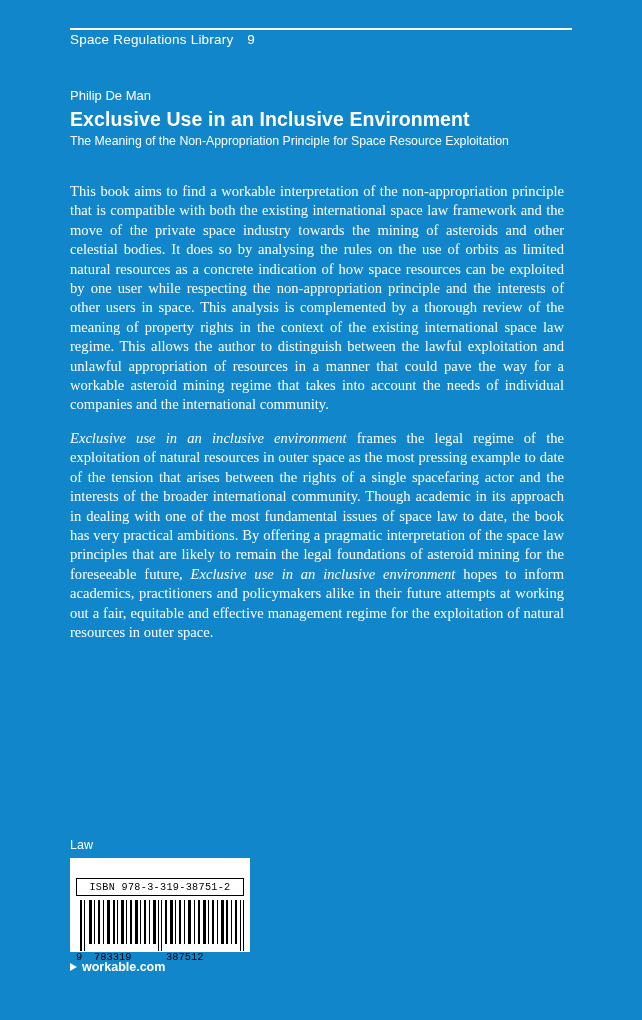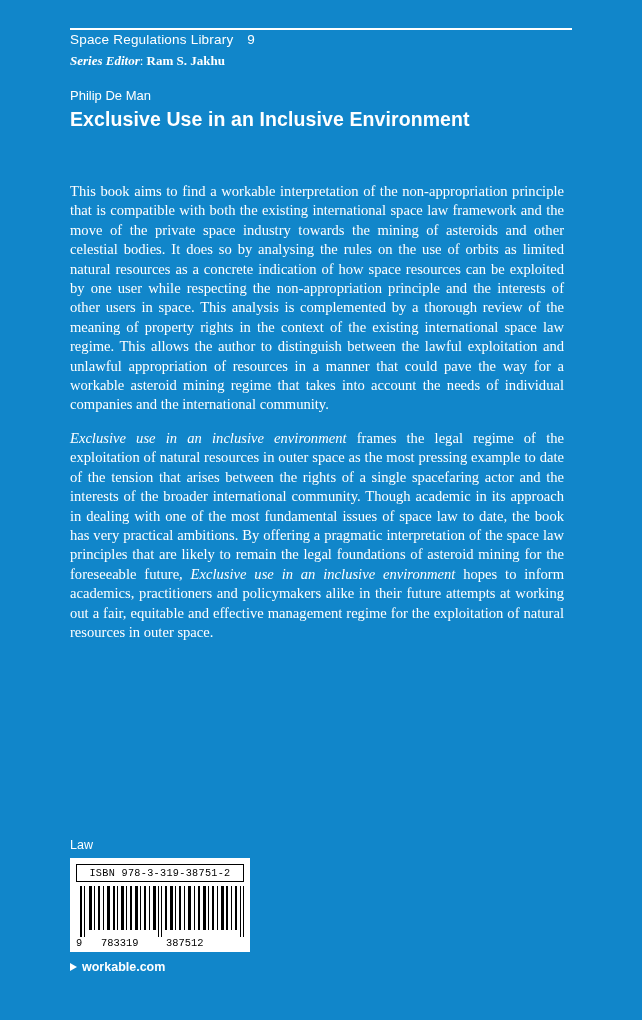--- a/index.html
+++ b/index.html
@@ -120,21 +120,21 @@
 
   
   .barcode-box {
     position: absolute;
     left: 70px;
     top: 858px;
     width: 180px;
     height: 94px;
     background: #ffffff;
     box-sizing: border-box;
-    padding: 6px 6px 3px 6px;
+    padding: 20px 6px 3px 6px;
     text-decoration: underline;
   }
   .isbn-frame {
     border: 1.6px solid #000000;
     height: 18px;
     display: flex;
     align-items: center;
     justify-content: center;
     box-sizing: border-box;
   }
@@ -198,28 +198,26 @@
 <body>
 
 <div class="page">
 
   <div class="top-rule"></div>
 
   <div class="series-line">
     <span>Space Regulations Library</span><span class="vol">9</span>
   </div>
 
-  <div class="series-editor">
-    <span class="lbl">Series Editor</span><span>: </span><span class="nm">Ram S. Jakhu</span>
-  </div>
 
   <div class="author">Philip De Man</div>
 
   <div class="title">Exclusive Use in an Inclusive Environment</div>
 
+  <div class="subtitle">The Meaning of the Non-Appropriation Principle for Space Resource Exploitation</div>
 
   <div class="blurb">
     <p>This book aims to find a workable interpretation of the non-appropriation principle that is compatible with both the existing international space law framework and the move of the private space industry towards the mining of asteroids and other celestial bodies. It does so by analysing the rules on the use of orbits as limited natural resources as a concrete indication of how space resources can be exploited by one user while respecting the non-appropriation principle and the interests of other users in space. This analysis is complemented by a thorough review of the meaning of property rights in the context of the existing international space law regime. This allows the author to distinguish between the lawful exploitation and unlawful appropriation of resources in a manner that could pave the way for a workable asteroid mining regime that takes into account the needs of individual companies and the international community.</p>
     <p><em>Exclusive use in an inclusive environment</em><span> frames the legal regime of the exploitation of natural resources in outer space as the most pressing example to date of the tension that arises between the rights of a single spacefaring actor and the interests of the broader international community. Though academic in its approach in dealing with one of the most fundamental issues of space law to date, the book has very practical ambitions. By offering a pragmatic interpretation of the space law principles that are likely to remain the legal foundations of asteroid mining for the foreseeable future, </span><em>Exclusive use in an inclusive environment</em><span> hopes to inform academics, practitioners and policymakers alike in their future attempts at working out a fair, equitable and effective management regime for the exploitation of natural resources in outer space.</span></p>
   </div>
 
   <div class="law-label">Law</div>
 
   <div class="barcode-box">
     <div class="isbn-frame">
@@ -259,21 +257,21 @@
       <span class="short" style="left:141px;width:1px;"></span>
       <span class="short" style="left:145px;width:3px;"></span>
       <span class="short" style="left:150px;width:2px;"></span>
       <span class="short" style="left:155px;width:1px;"></span>
       <span class="short" style="left:159px;width:2px;"></span>
       <span style="left:164px;width:1px;"></span>
       <span style="left:167px;width:2px;"></span>
     </div>
     <div class="digits">
       <span style="left:0px;">9</span>
-      <span style="left:25px;">783319</span>
+      <span style="left:18px;">783319</span>
       <span style="left:90px;">387512</span>
     </div>
   </div>
 
   <div class="springer">
     <span class="tri"></span>
     <span>workable.com</span>
   </div>
 
 </div>

